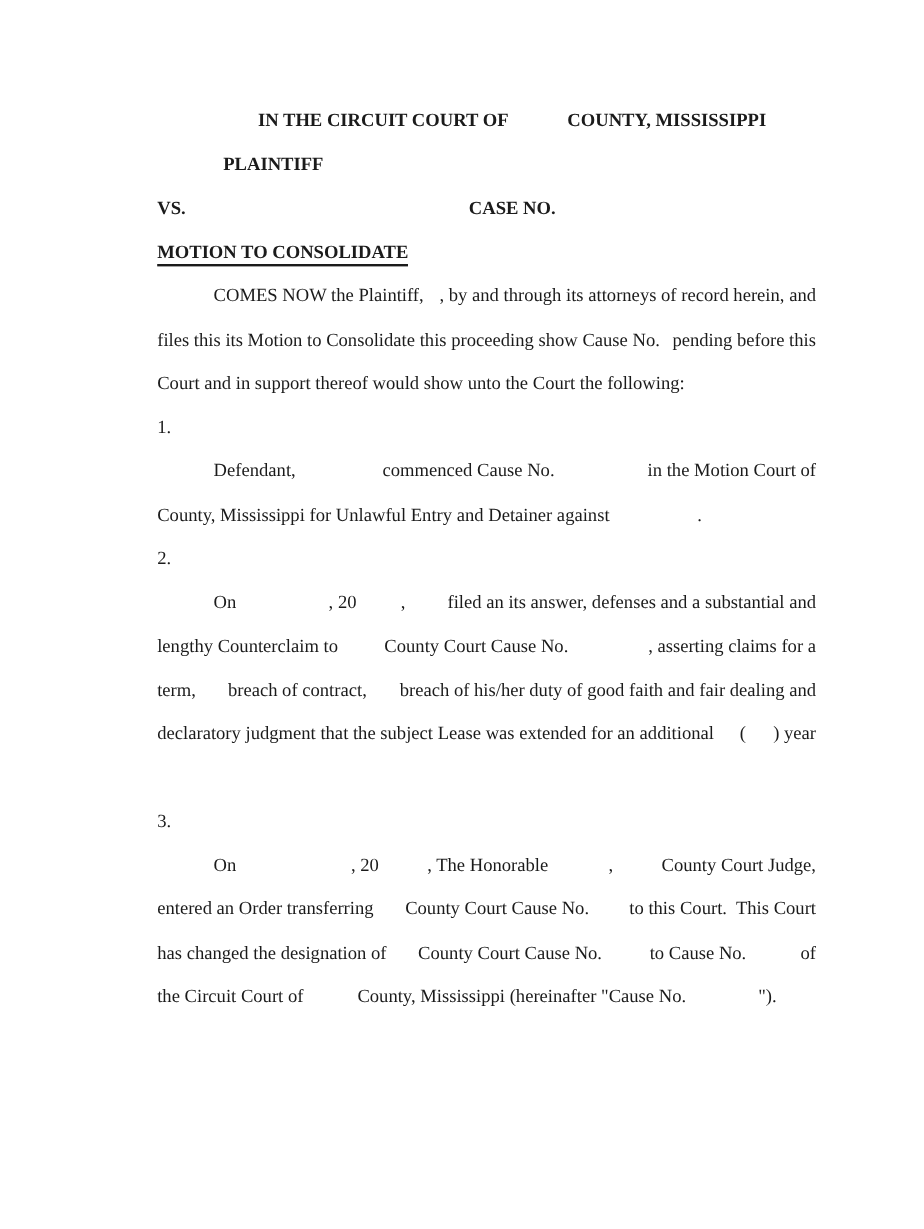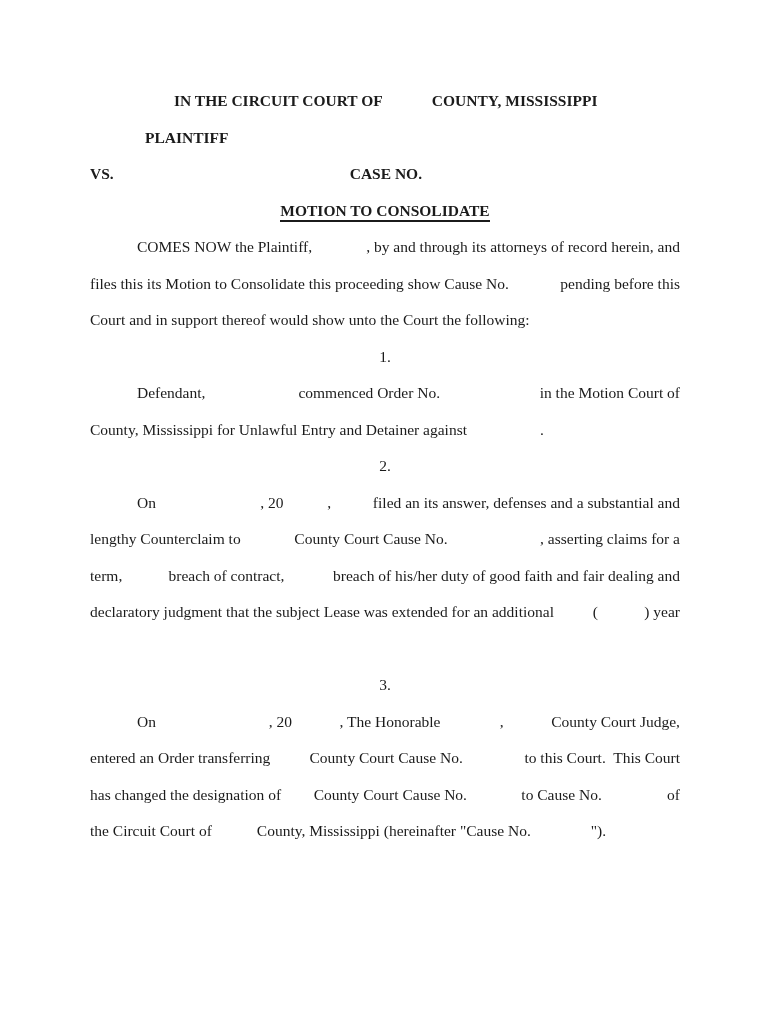--- a/index.html
+++ b/index.html
@@ -9,27 +9,27 @@
     width: 770px;
     height: 1024px;
     margin: 0;
     background: #ffffff;
     color: #1b1b1b;
     font-family: "Liberation Serif", "DejaVu Serif", serif;
     font-size: 15.5px;
     padding: 83px 90px 0 90px;
     overflow: hidden;
   }
-  .line { line-height: 36.5px; height: 36.5px; }
+  .line { line-height: 36.5px; height: 36.5px; margin-left: 41px; }
   .line.just { display: flex; }
   .seg { white-space: pre; }
   .blank { display: inline-block; height: 1px; }
   .just .blank { display: block; align-self: flex-end; }
   .hdr { font-weight: bold; }
-  .center { text-align: center; }
+  .center { }
   .ind84 { padding-left: 84px; }
   .ind55 { padding-left: 55px; }
   .ind47 { padding-left: 47px; }
   .bw49 { width: 49px; }
   .bw236 { width: 236px; }
   .title { border-bottom: 2px solid #1b1b1b; padding-bottom: 1px; }
 </style>
 </head>
 <body>
 
@@ -61,21 +61,21 @@
       <div class="line just">
         <span class="seg">files this its Motion to Consolidate this proceeding show Cause No.</span>
         <span class="blank" style="flex: 50 50 50px;"></span>
         <span class="seg">pending before this</span>
       </div>
       <div class="line"><span class="seg">Court and in support thereof would show unto the Court the following:</span></div>
       <div class="line center"><span class="seg">1.</span></div>
       <div class="line just ind47">
         <span class="seg">Defendant,</span>
         <span class="blank" style="flex: 70 70 70px;"></span>
-        <span class="seg">commenced Order No.</span>
+        <span class="seg">commenced Cause No.</span>
         <span class="blank" style="flex: 75 75 75px;"></span>
         <span class="seg">in the Motion Court of</span>
       </div>
       <div class="line"><span class="seg">County, Mississippi for Unlawful Entry and Detainer against</span><span class="blank" style="width: 73px;"></span><span class="seg">.</span></div>
       <div class="line center"><span class="seg">2.</span></div>
       <div class="line just ind47">
         <span class="seg">On</span>
         <span class="blank" style="flex: 95 95 95px;"></span>
         <span class="seg">, 20</span>
         <span class="blank" style="flex: 40 40 40px;"></span>

